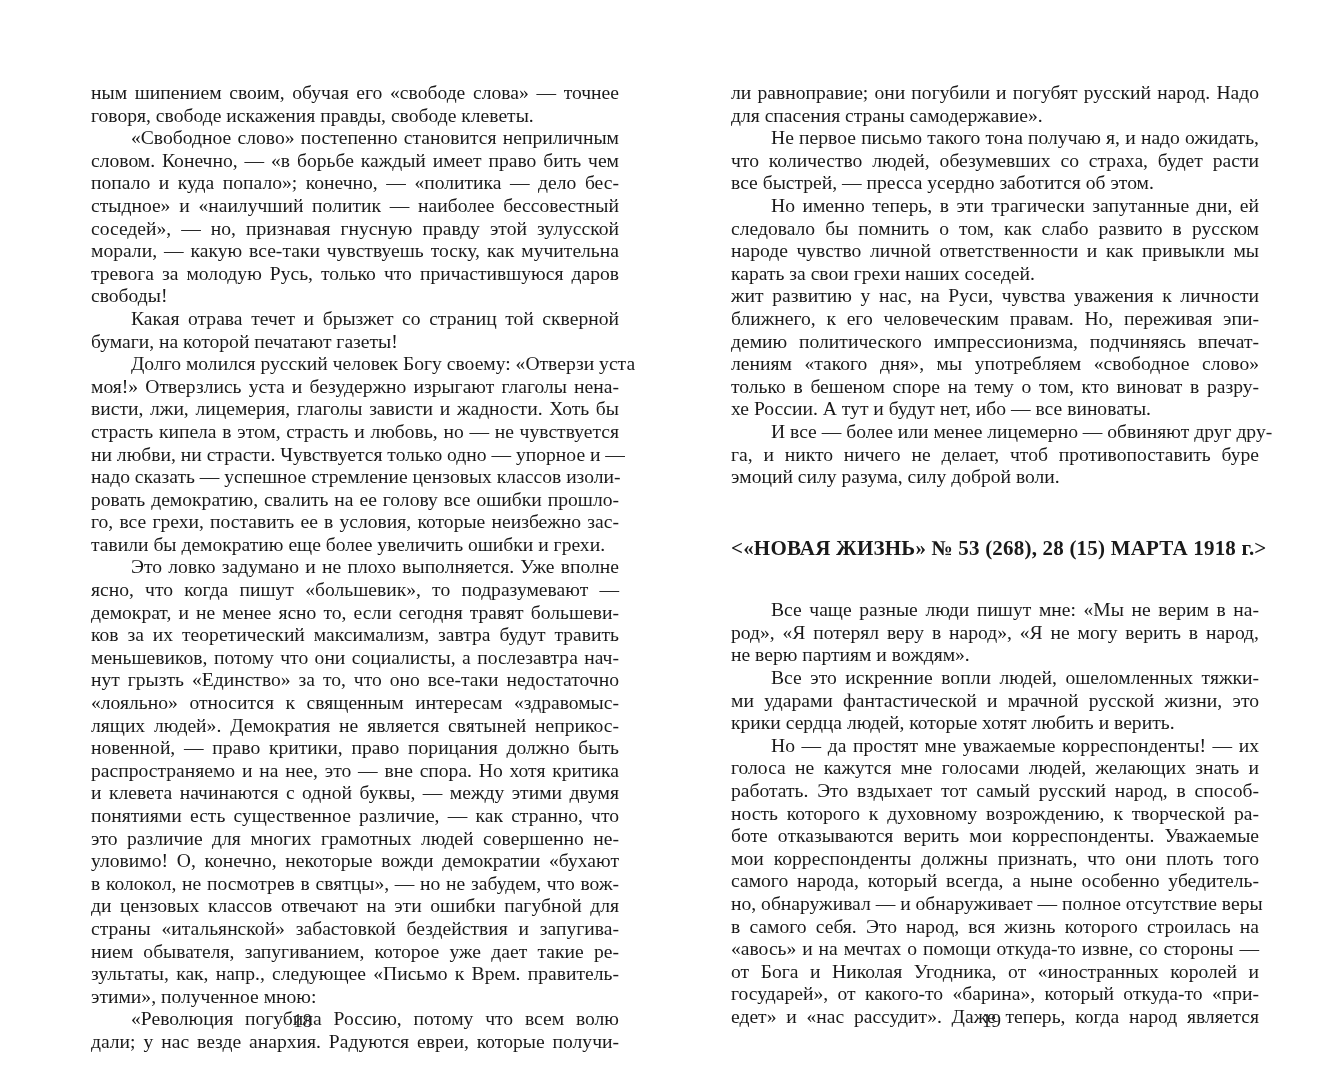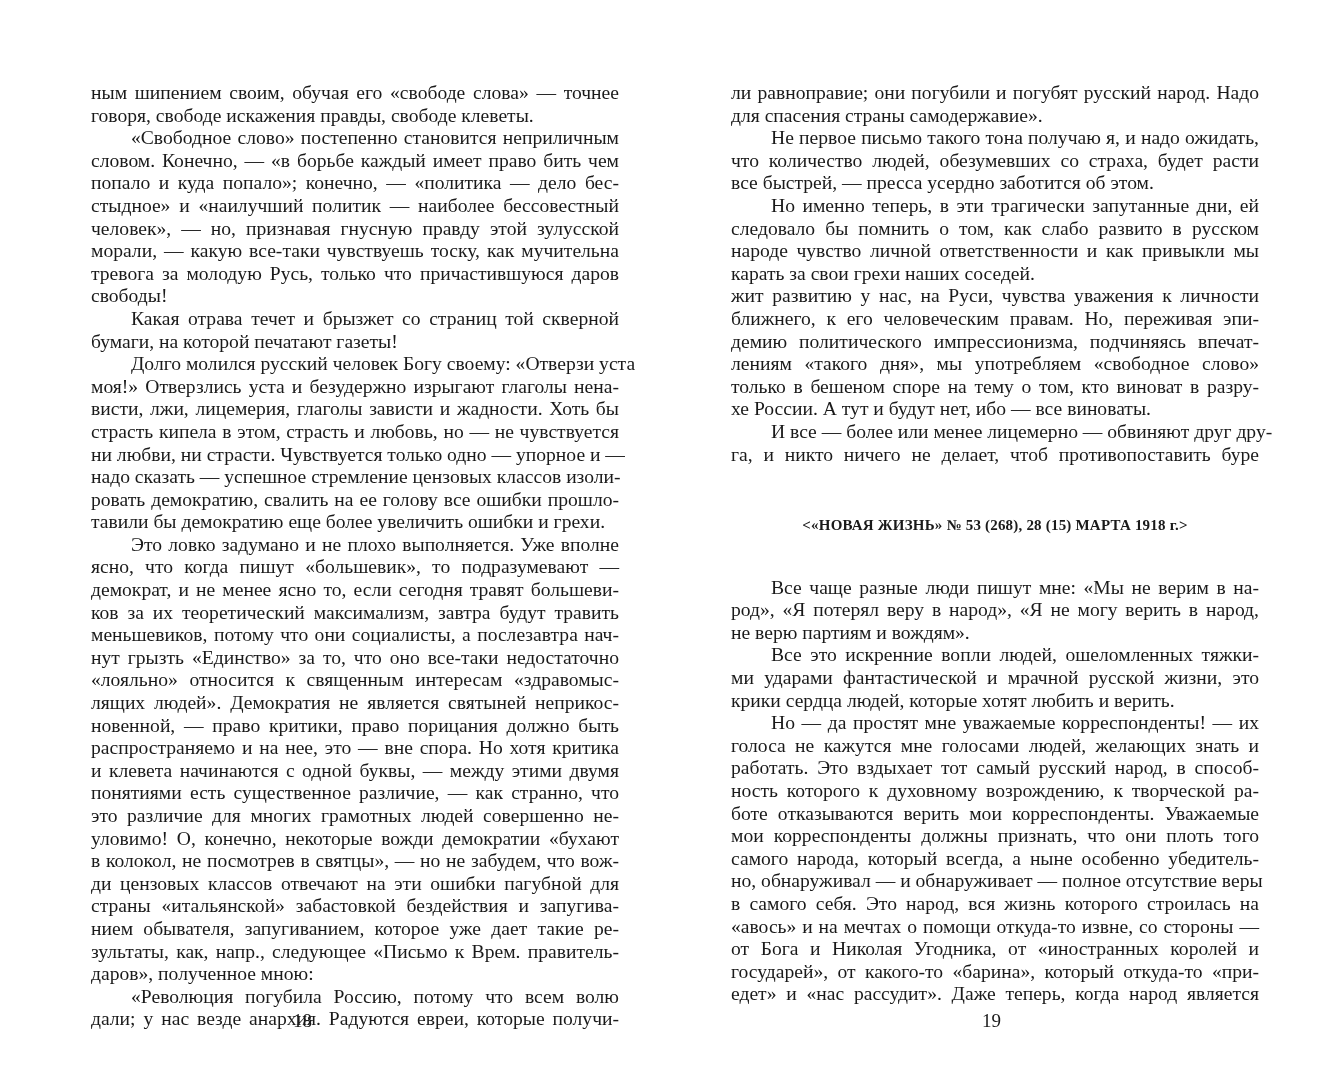--- a/index.html
+++ b/index.html
@@ -11,75 +11,76 @@
     font-size: 19.6px; line-height: 22.6px; color: #1a1a1a;
     text-align: justify;
   }
   .page.left { left: 55px; margin-left: 36px; }
   .page.right { left: 731px; }
   .line { display: block; white-space: nowrap; text-align-last: justify; text-align: justify; height: 22.6px; overflow: visible; }
   .line.last { text-align-last: left; }
   .line.indent { padding-left: 40px; }
   .heading {
     display: block; text-align: center; font-weight: bold;
-    font-size: 15px; height: 22.6px; margin-top: 48px; margin-bottom: 40px;
+    font-size: 21px; height: 22.6px; margin-top: 48px; margin-bottom: 40px;
     white-space: nowrap; letter-spacing: 0.2px;
   }
   .page-number {
     position: absolute; top: 1010px; font-family: "Liberation Serif", "DejaVu Serif", serif;
     font-size: 19px; color: #1a1a1a;
   }
   .page-number.left { left: 293px; }
   .page-number.right { left: 982px; text-align: center; }
 </style>
 </head>
 <body>
 
 <div class="spread">
   <div class="page left" id="left-page">
       <span class="line">ным шипением своим, обучая его «свободе слова» — точнее</span>
       <span class="line last">говоря, свободе искажения правды, свободе клеветы.</span>
       <span class="line indent">«Свободное слово» постепенно становится неприличным</span>
       <span class="line">словом. Конечно, — «в борьбе каждый имеет право бить чем</span>
       <span class="line">попало и куда попало»; конечно, — «политика — дело бес-</span>
       <span class="line">стыдное» и «наилучший политик — наиболее бессовестный</span>
-      <span class="line">человек», — но, признавая гнусную правду этой зулусской</span>
+      <span class="line">соседей», — но, признавая гнусную правду этой зулусской</span>
       <span class="line">морали, — какую все-таки чувствуешь тоску, как мучительна</span>
       <span class="line">тревога за молодую Русь, только что причастившуюся даров</span>
       <span class="line last">свободы!</span>
       <span class="line indent">Какая отрава течет и брызжет со страниц той скверной</span>
       <span class="line last">бумаги, на которой печатают газеты!</span>
       <span class="line indent">Долго молился русский человек Богу своему: «Отверзи уста</span>
       <span class="line">моя!» Отверзлись уста и безудержно изрыгают глаголы нена-</span>
       <span class="line">висти, лжи, лицемерия, глаголы зависти и жадности. Хоть бы</span>
       <span class="line">страсть кипела в этом, страсть и любовь, но — не чувствуется</span>
       <span class="line">ни любви, ни страсти. Чувствуется только одно — упорное и —</span>
       <span class="line">надо сказать — успешное стремление цензовых классов изоли-</span>
       <span class="line">ровать демократию, свалить на ее голову все ошибки прошло-</span>
+      <span class="line">го, все грехи, поставить ее в условия, которые неизбежно зас-</span>
       <span class="line last">тавили бы демократию еще более увеличить ошибки и грехи.</span>
       <span class="line indent">Это ловко задумано и не плохо выполняется. Уже вполне</span>
       <span class="line">ясно, что когда пишут «большевик», то подразумевают —</span>
       <span class="line">демократ, и не менее ясно то, если сегодня травят большеви-</span>
       <span class="line">ков за их теоретический максимализм, завтра будут травить</span>
       <span class="line">меньшевиков, потому что они социалисты, а послезавтра нач-</span>
       <span class="line">нут грызть «Единство» за то, что оно все-таки недостаточно</span>
       <span class="line">«лояльно» относится к священным интересам «здравомыс-</span>
       <span class="line">лящих людей». Демократия не является святыней неприкос-</span>
       <span class="line">новенной, — право критики, право порицания должно быть</span>
       <span class="line">распространяемо и на нее, это — вне спора. Но хотя критика</span>
       <span class="line">и клевета начинаются с одной буквы, — между этими двумя</span>
       <span class="line">понятиями есть существенное различие, — как странно, что</span>
       <span class="line">это различие для многих грамотных людей совершенно не-</span>
       <span class="line">уловимо! О, конечно, некоторые вожди демократии «бухают</span>
       <span class="line">в колокол, не посмотрев в святцы», — но не забудем, что вож-</span>
       <span class="line">ди цензовых классов отвечают на эти ошибки пагубной для</span>
       <span class="line">страны «итальянской» забастовкой бездействия и запугива-</span>
       <span class="line">нием обывателя, запугиванием, которое уже дает такие ре-</span>
       <span class="line">зультаты, как, напр., следующее «Письмо к Врем. правитель-</span>
-      <span class="line last">даров», полученное мною:</span>
+      <span class="line last">этими», полученное мною:</span>
       <span class="line indent">«Революция погубила Россию, потому что всем волю</span>
       <span class="line">дали; у нас везде анархия. Радуются евреи, которые получи-</span>
     </div>
   <div class="page right" id="right-page">
     <div id="right-before">
         <span class="line">ли равноправие; они погубили и погубят русский народ. Надо</span>
         <span class="line last">для спасения страны самодержавие».</span>
         <span class="line indent">Не первое письмо такого тона получаю я, и надо ожидать,</span>
         <span class="line">что количество людей, обезумевших со страха, будет расти</span>
         <span class="line last">все быстрей, — пресса усердно заботится об этом.</span>
@@ -88,20 +89,21 @@
         <span class="line">народе чувство личной ответственности и как привыкли мы</span>
         <span class="line last">карать за свои грехи наших соседей.</span>
         <span class="line">жит развитию у нас, на Руси, чувства уважения к личности</span>
         <span class="line">ближнего, к его человеческим правам. Но, переживая эпи-</span>
         <span class="line">демию политического импрессионизма, подчиняясь впечат-</span>
         <span class="line">лениям «такого дня», мы употребляем «свободное слово»</span>
         <span class="line">только в бешеном споре на тему о том, кто виноват в разру-</span>
         <span class="line last">хе России. А тут и будут нет, ибо — все виноваты.</span>
         <span class="line indent">И все — более или менее лицемерно — обвиняют друг дру-</span>
         <span class="line">га, и никто ничего не делает, чтоб противопоставить буре</span>
+        <span class="line last">эмоций силу разума, силу доброй воли.</span>
       </div>
     <div class="heading">&lt;«НОВАЯ ЖИЗНЬ» № 53 (268), 28 (15) МАРТА 1918 г.&gt;</div>
     <div id="right-after">
         <span class="line indent">Все чаще разные люди пишут мне: «Мы не верим в на-</span>
         <span class="line">род», «Я потерял веру в народ», «Я не могу верить в народ,</span>
         <span class="line last">не верю партиям и вождям».</span>
         <span class="line indent">Все это искренние вопли людей, ошеломленных тяжки-</span>
         <span class="line">ми ударами фантастической и мрачной русской жизни, это</span>
         <span class="line last">крики сердца людей, которые хотят любить и верить.</span>
         <span class="line indent">Но — да простят мне уважаемые корреспонденты! — их</span>

